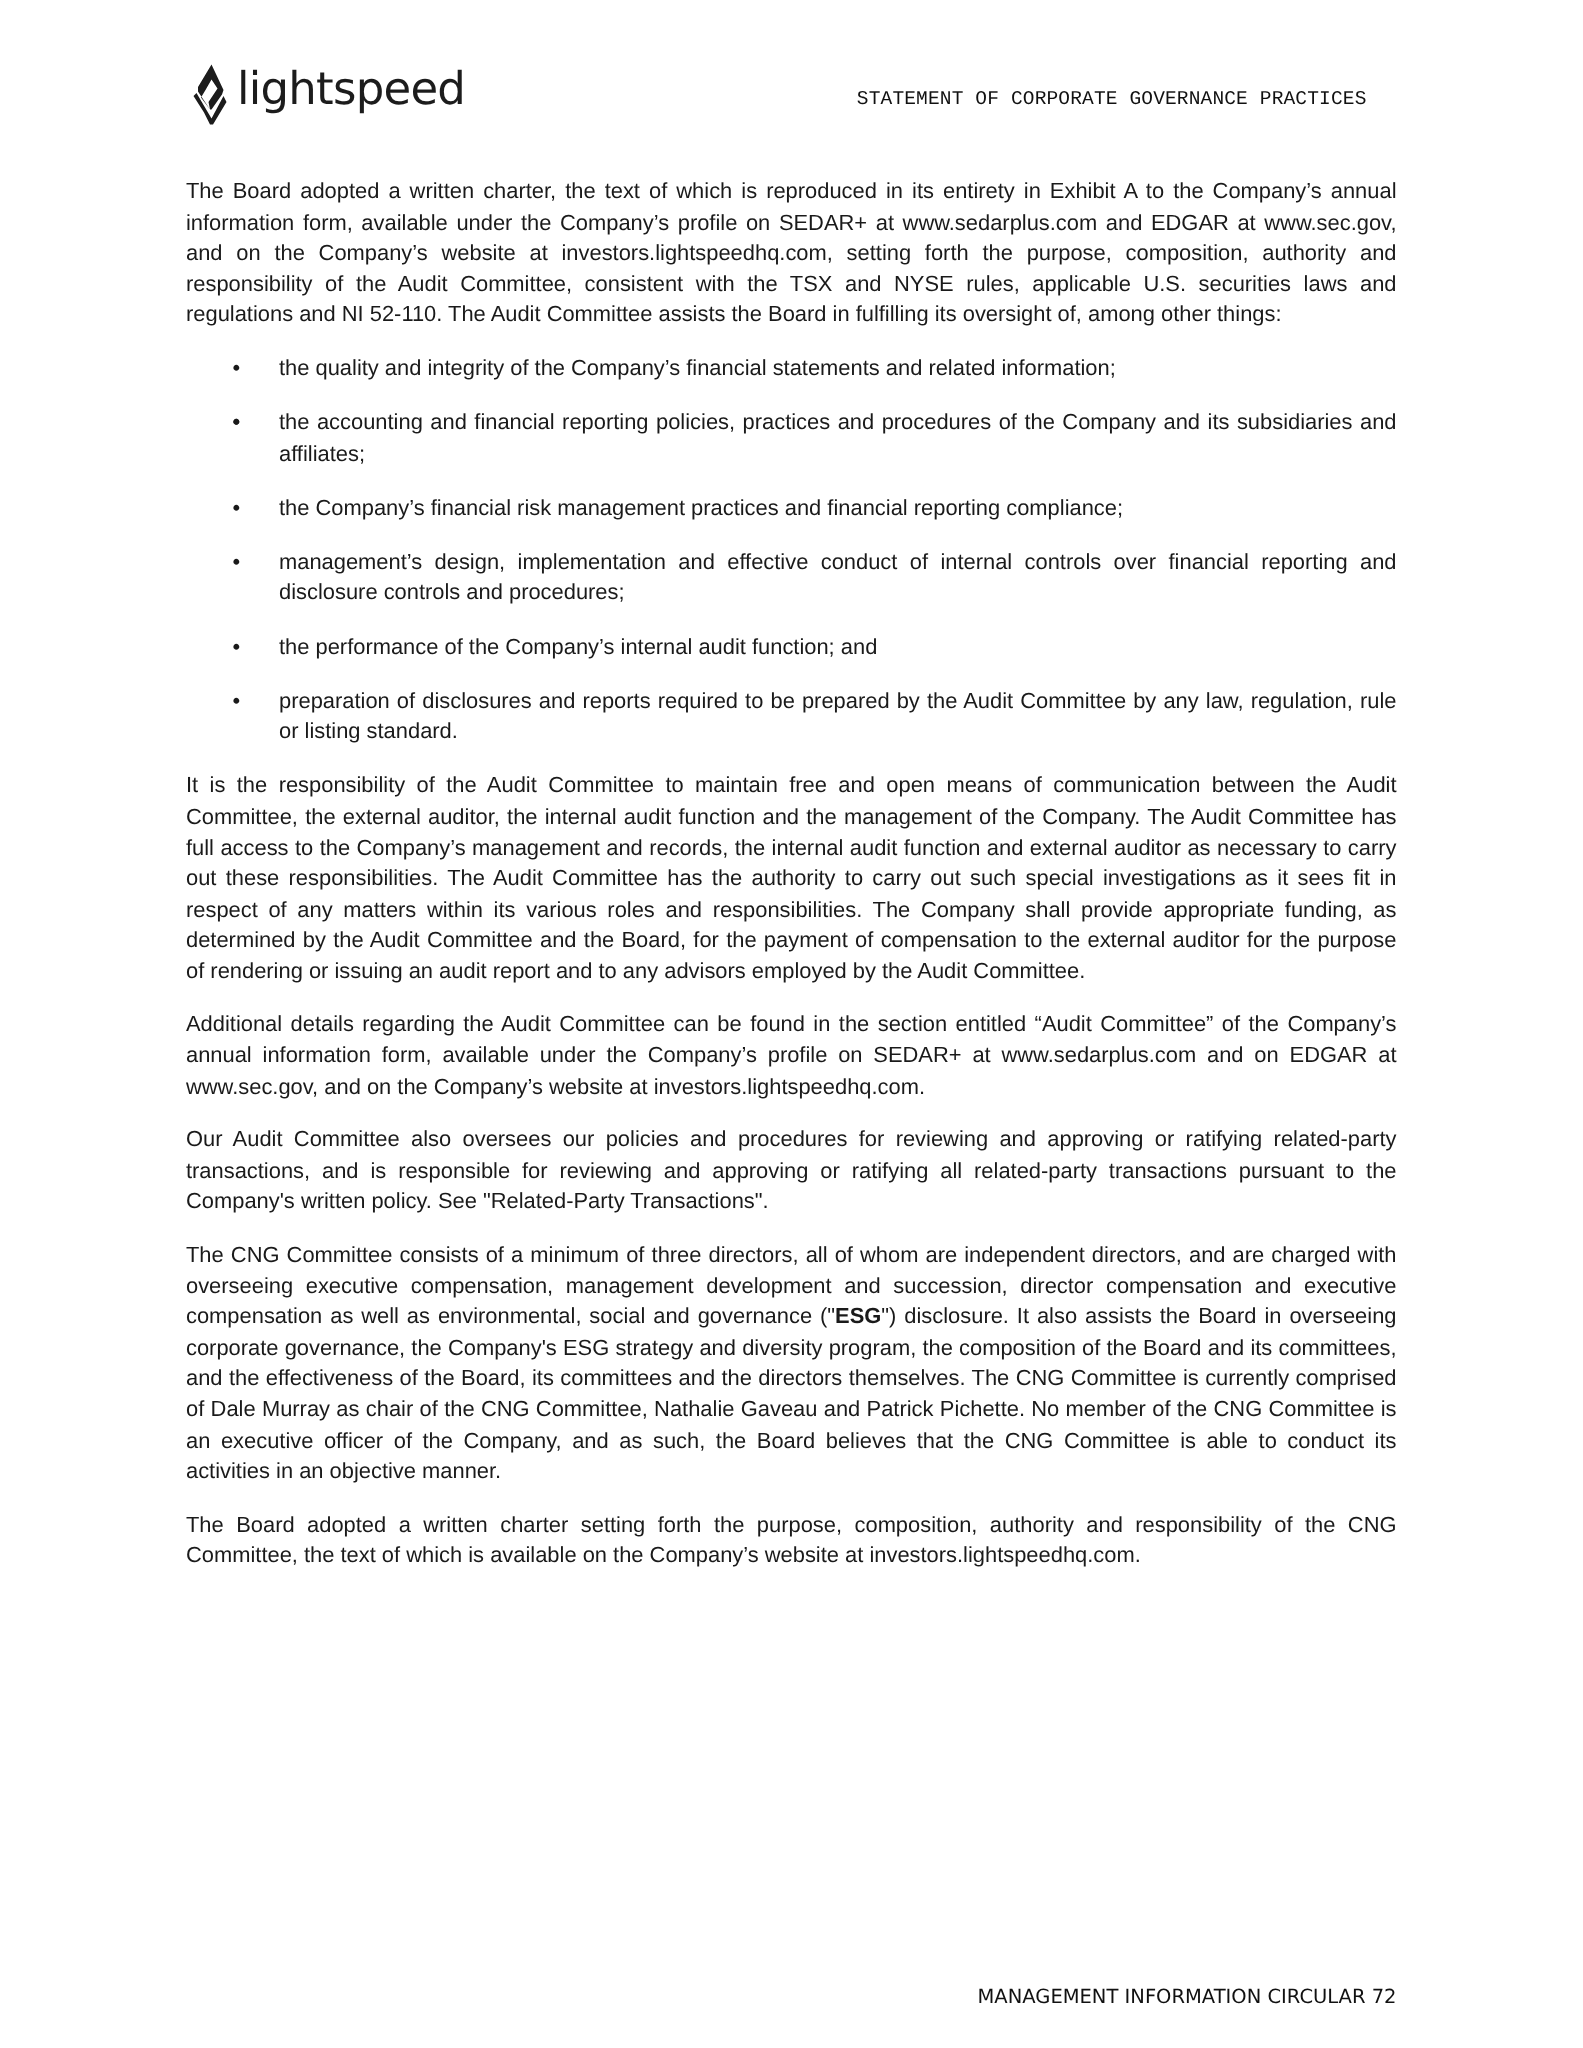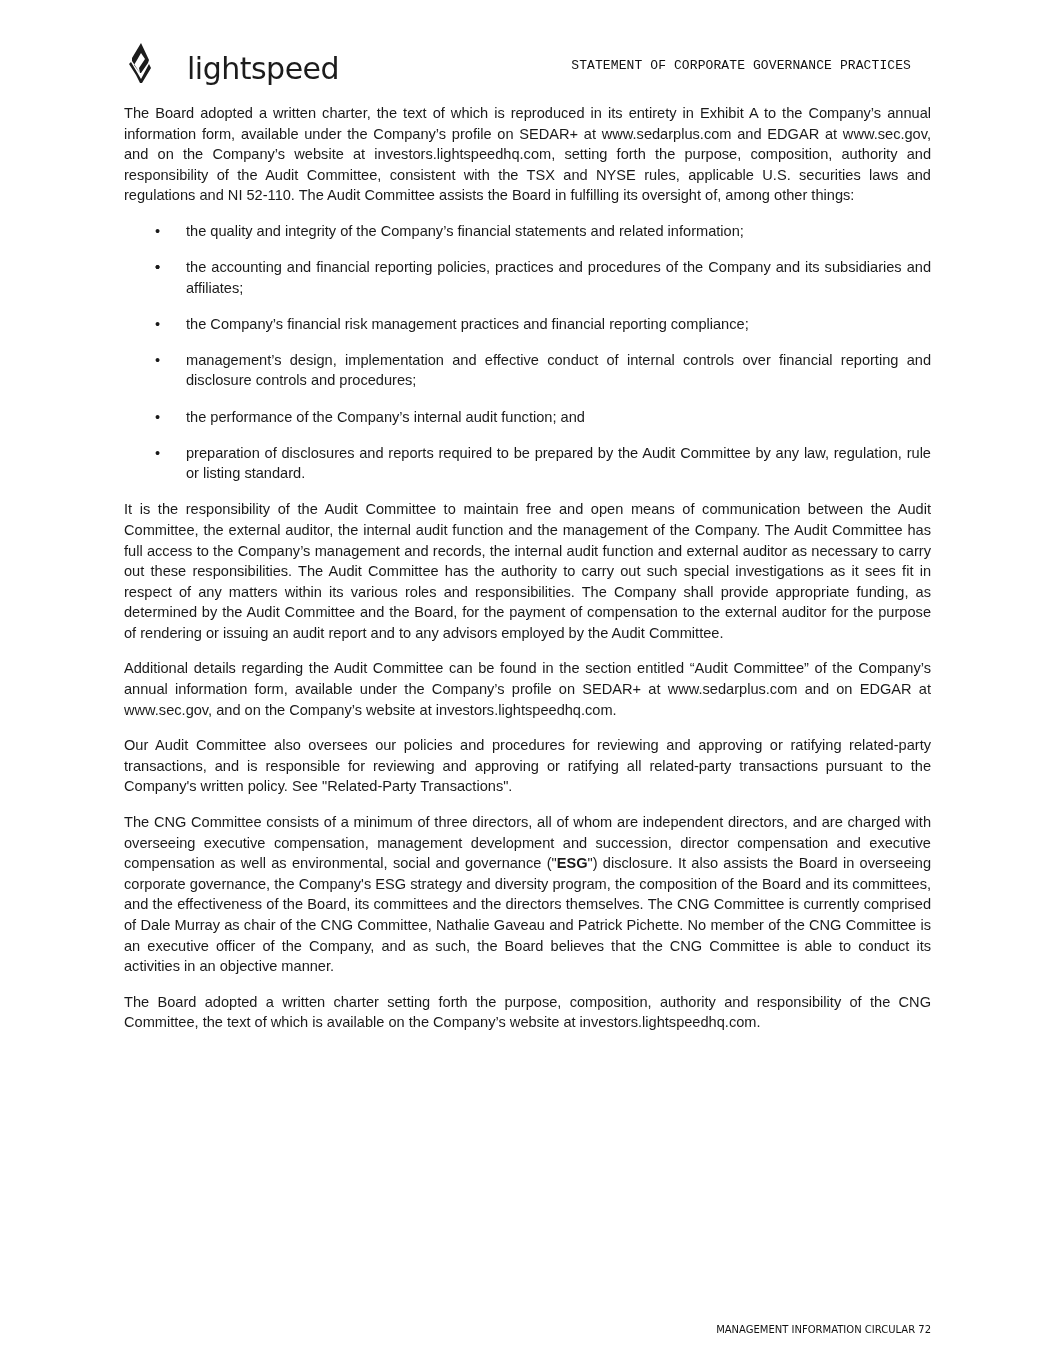--- a/index.html
+++ b/index.html
@@ -1,30 +1,30 @@
 <!DOCTYPE html>
 <html><head>
   <meta charset="utf-8">
   <style>
     html, body { margin: 0; padding: 0; background: #ffffff; }
     body {
       width: 1055px; height: 1365px; position: relative; overflow: hidden;
       font-family: "Liberation Sans", sans-serif; color: #1a1a1a;
     }
-    .logo { position: absolute; left: 127px; top: 42px; display: flex; align-items: flex-end; gap: 29px; }
+    .logo { position: absolute; left: 127px; top: 42px; display: flex; align-items: flex-start; }
     .logo svg { width: 27px; height: 44px; margin-right: 4px; }
     .logo-text { font-family: "DejaVu Sans", sans-serif; font-size: 30px; font-weight: 500; letter-spacing: -0.5px; color: #1c1c1c; }
     .header-title { position: absolute; right: 144px; top: 58px; font-family: Liberation Mono, monospace; font-size: 13px; color: #111; letter-spacing: 0.1px; }
-    .content { position: absolute; left: 124px; top: 103px; width: 807px; }
+    .content { position: absolute; left: 124px; top: 118px; width: 807px; }
     p { margin: 0 0 15px 0; font-size: 14.6px; line-height: 20.6px; text-align: justify; }
     ul { list-style: none; margin: 0 0 15px 0; padding: 0; }
     li { position: relative; padding-left: 62px; margin-bottom: 15.5px; font-size: 14.6px; line-height: 20.6px; text-align: justify; }
     li .bullet { position: absolute; left: 31px; top: 0; }
     h2 { font-size: 20px; font-style: italic; font-weight: normal; margin: 22px 0 17px 0; line-height: 24px; }
-    .footer { position: absolute; right: 124px; top: 1324px; font-family: "DejaVu Sans", sans-serif; font-size: 10px; color: #111; }
+    .footer { position: absolute; right: 124px; top: 1324px; font-family: "DejaVu Sans", sans-serif; font-size: 13px; color: #111; }
   </style>
 </head>
 <body>
 
 <div class="logo">
   <svg viewBox="0 0 27 44">
     <path d="M14 1 L5 16 L5 19 L13 31 L7 23 L10 18 L14 11 L18 17 L12 26 L13 31 L14 31 L21 21 L22 18 Z" fill="#1c1c1c"></path>
     <path d="M2 22 L9 33 L13 41 L15 41 L24 26 L22 22 L14 37 L4 20 Z" fill="#1c1c1c"></path>
   </svg>
   <span class="logo-text">lightspeed</span>

